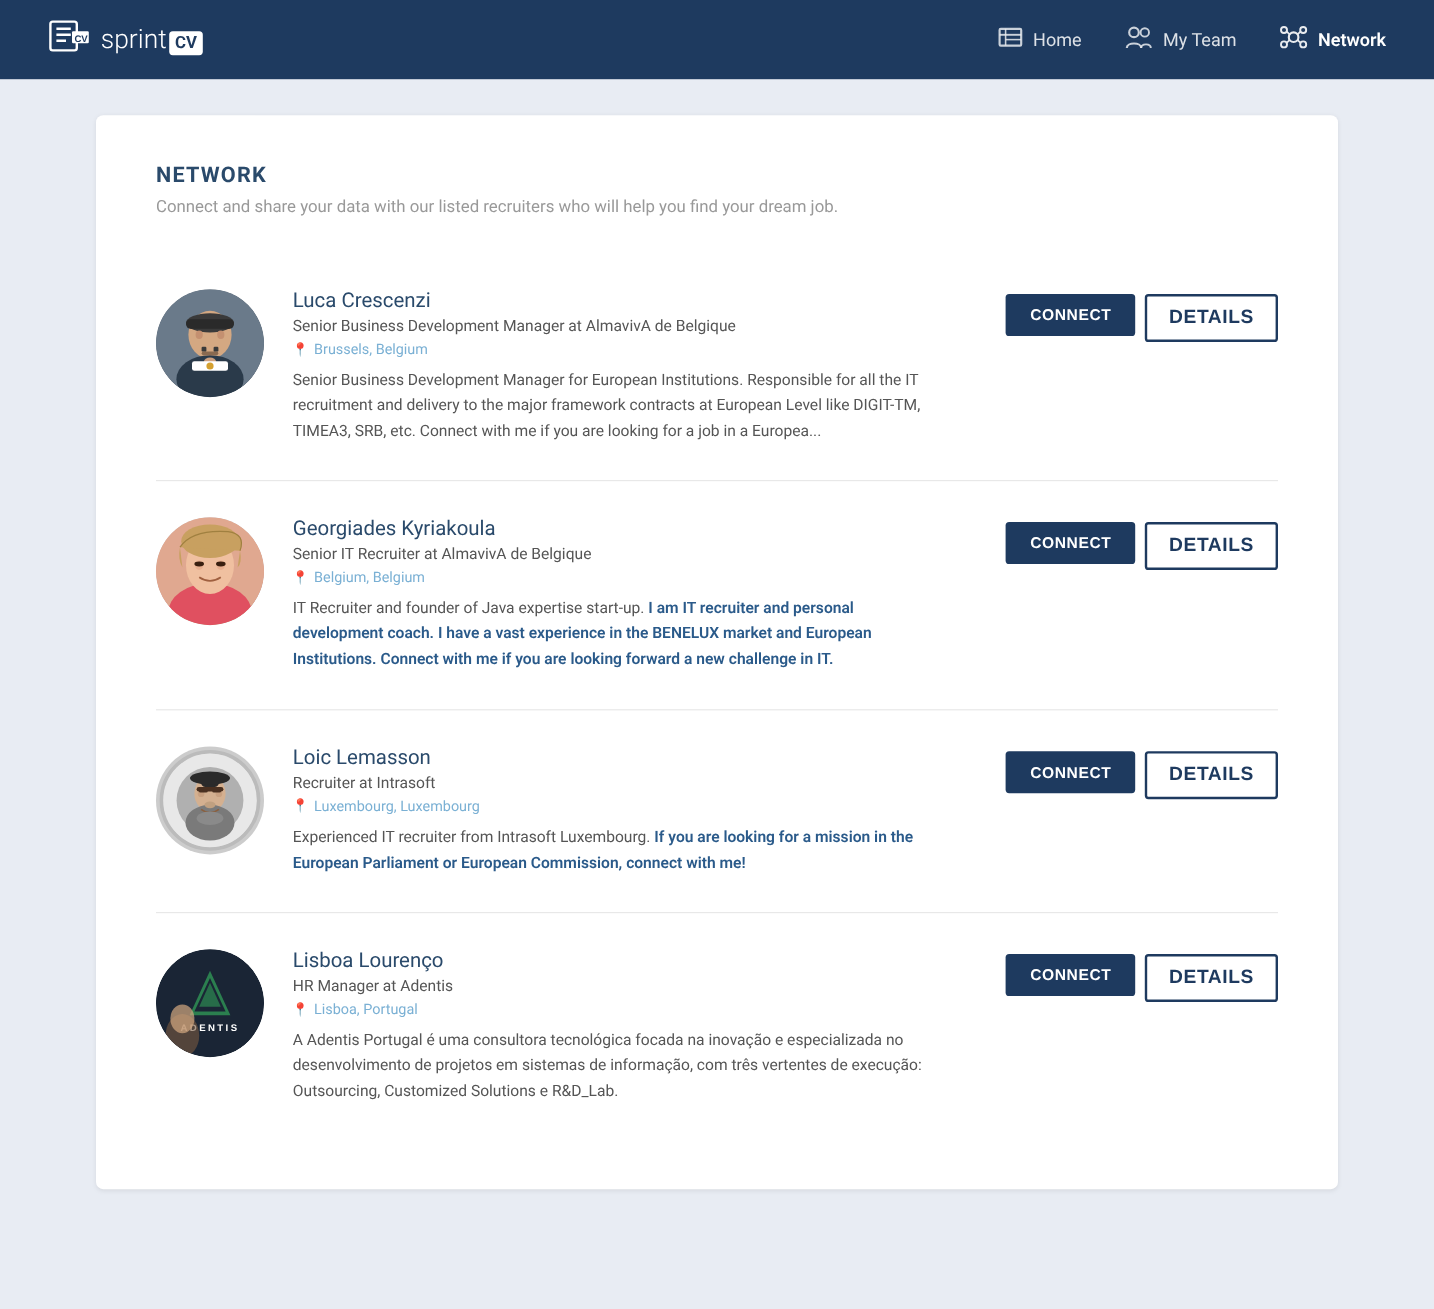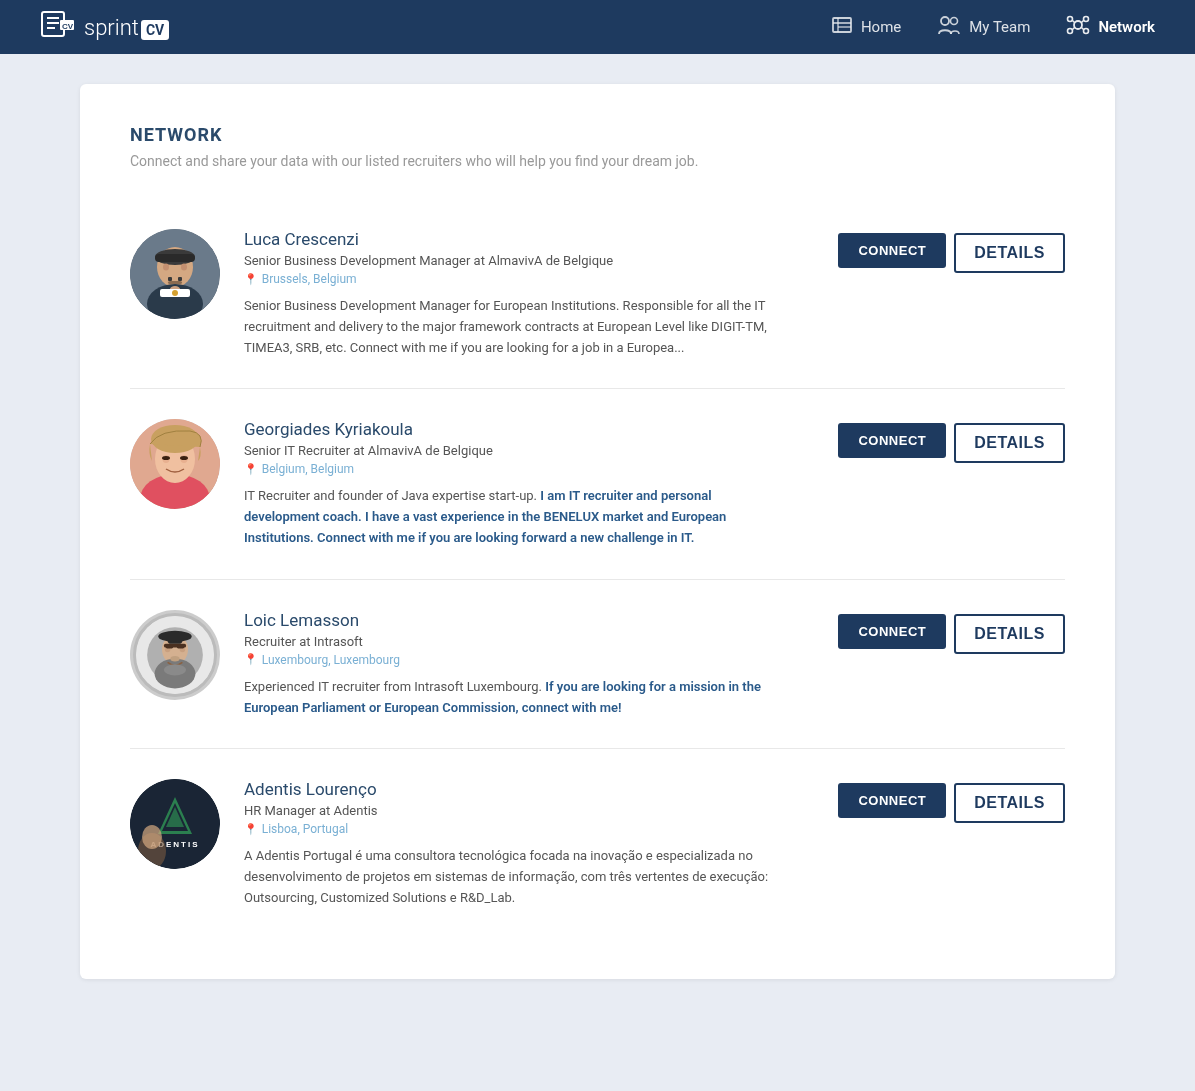--- a/index.html
+++ b/index.html
@@ -5,21 +5,21 @@
     * { box-sizing: border-box; margin: 0; padding: 0; }
     body {
       font-family: -apple-system, BlinkMacSystemFont, 'Segoe UI', Roboto, sans-serif;
       background: #e8ecf3;
       min-height: 1091px;
     }
 
     
     .header {
       background: #1e3a5f;
-      height: 54px;
+      height: 66px;
       display: flex;
       align-items: center;
       padding: 0 40px;
       justify-content: space-between;
     }
     .logo {
       display: flex;
       align-items: center;
       gap: 8px;
     }
@@ -423,21 +423,21 @@
               <polygon points="45,24 32,52 58,52" fill="#1a2535"></polygon>
               <polygon points="45,28 36,48 54,48" fill="#2d8a52" opacity="0.7"></polygon>
               <text x="45" y="68" text-anchor="middle" font-size="8" font-weight="700" fill="white" letter-spacing="2" font-family="Arial">ADENTIS</text>
 
               <ellipse cx="22" cy="72" rx="14" ry="18" fill="#7a5a40" opacity="0.6"></ellipse>
               <ellipse cx="22" cy="58" rx="10" ry="12" fill="#d4a880" opacity="0.7"></ellipse>
             </svg>
           </div>
         </div>
         <div class="recruiter-info">
-          <div class="recruiter-name">Adentis Lourenço</div>
+          <div class="recruiter-name">Lisboa Lourenço</div>
           <div class="recruiter-role">HR Manager at Adentis</div>
           <div class="recruiter-location">
             <span class="location-pin">📍</span>
             <span>Lisboa, Portugal</span>
           </div>
           <div class="recruiter-bio">A Adentis Portugal é uma consultora tecnológica focada na inovação e especializada no desenvolvimento de projetos em sistemas de informação, com três vertentes de execução: Outsourcing, Customized Solutions e R&amp;D_Lab.</div>
         </div>
         <div class="recruiter-actions">
           <button class="btn-connect">CONNECT</button>
           <button class="btn-details">DETAILS</button>

